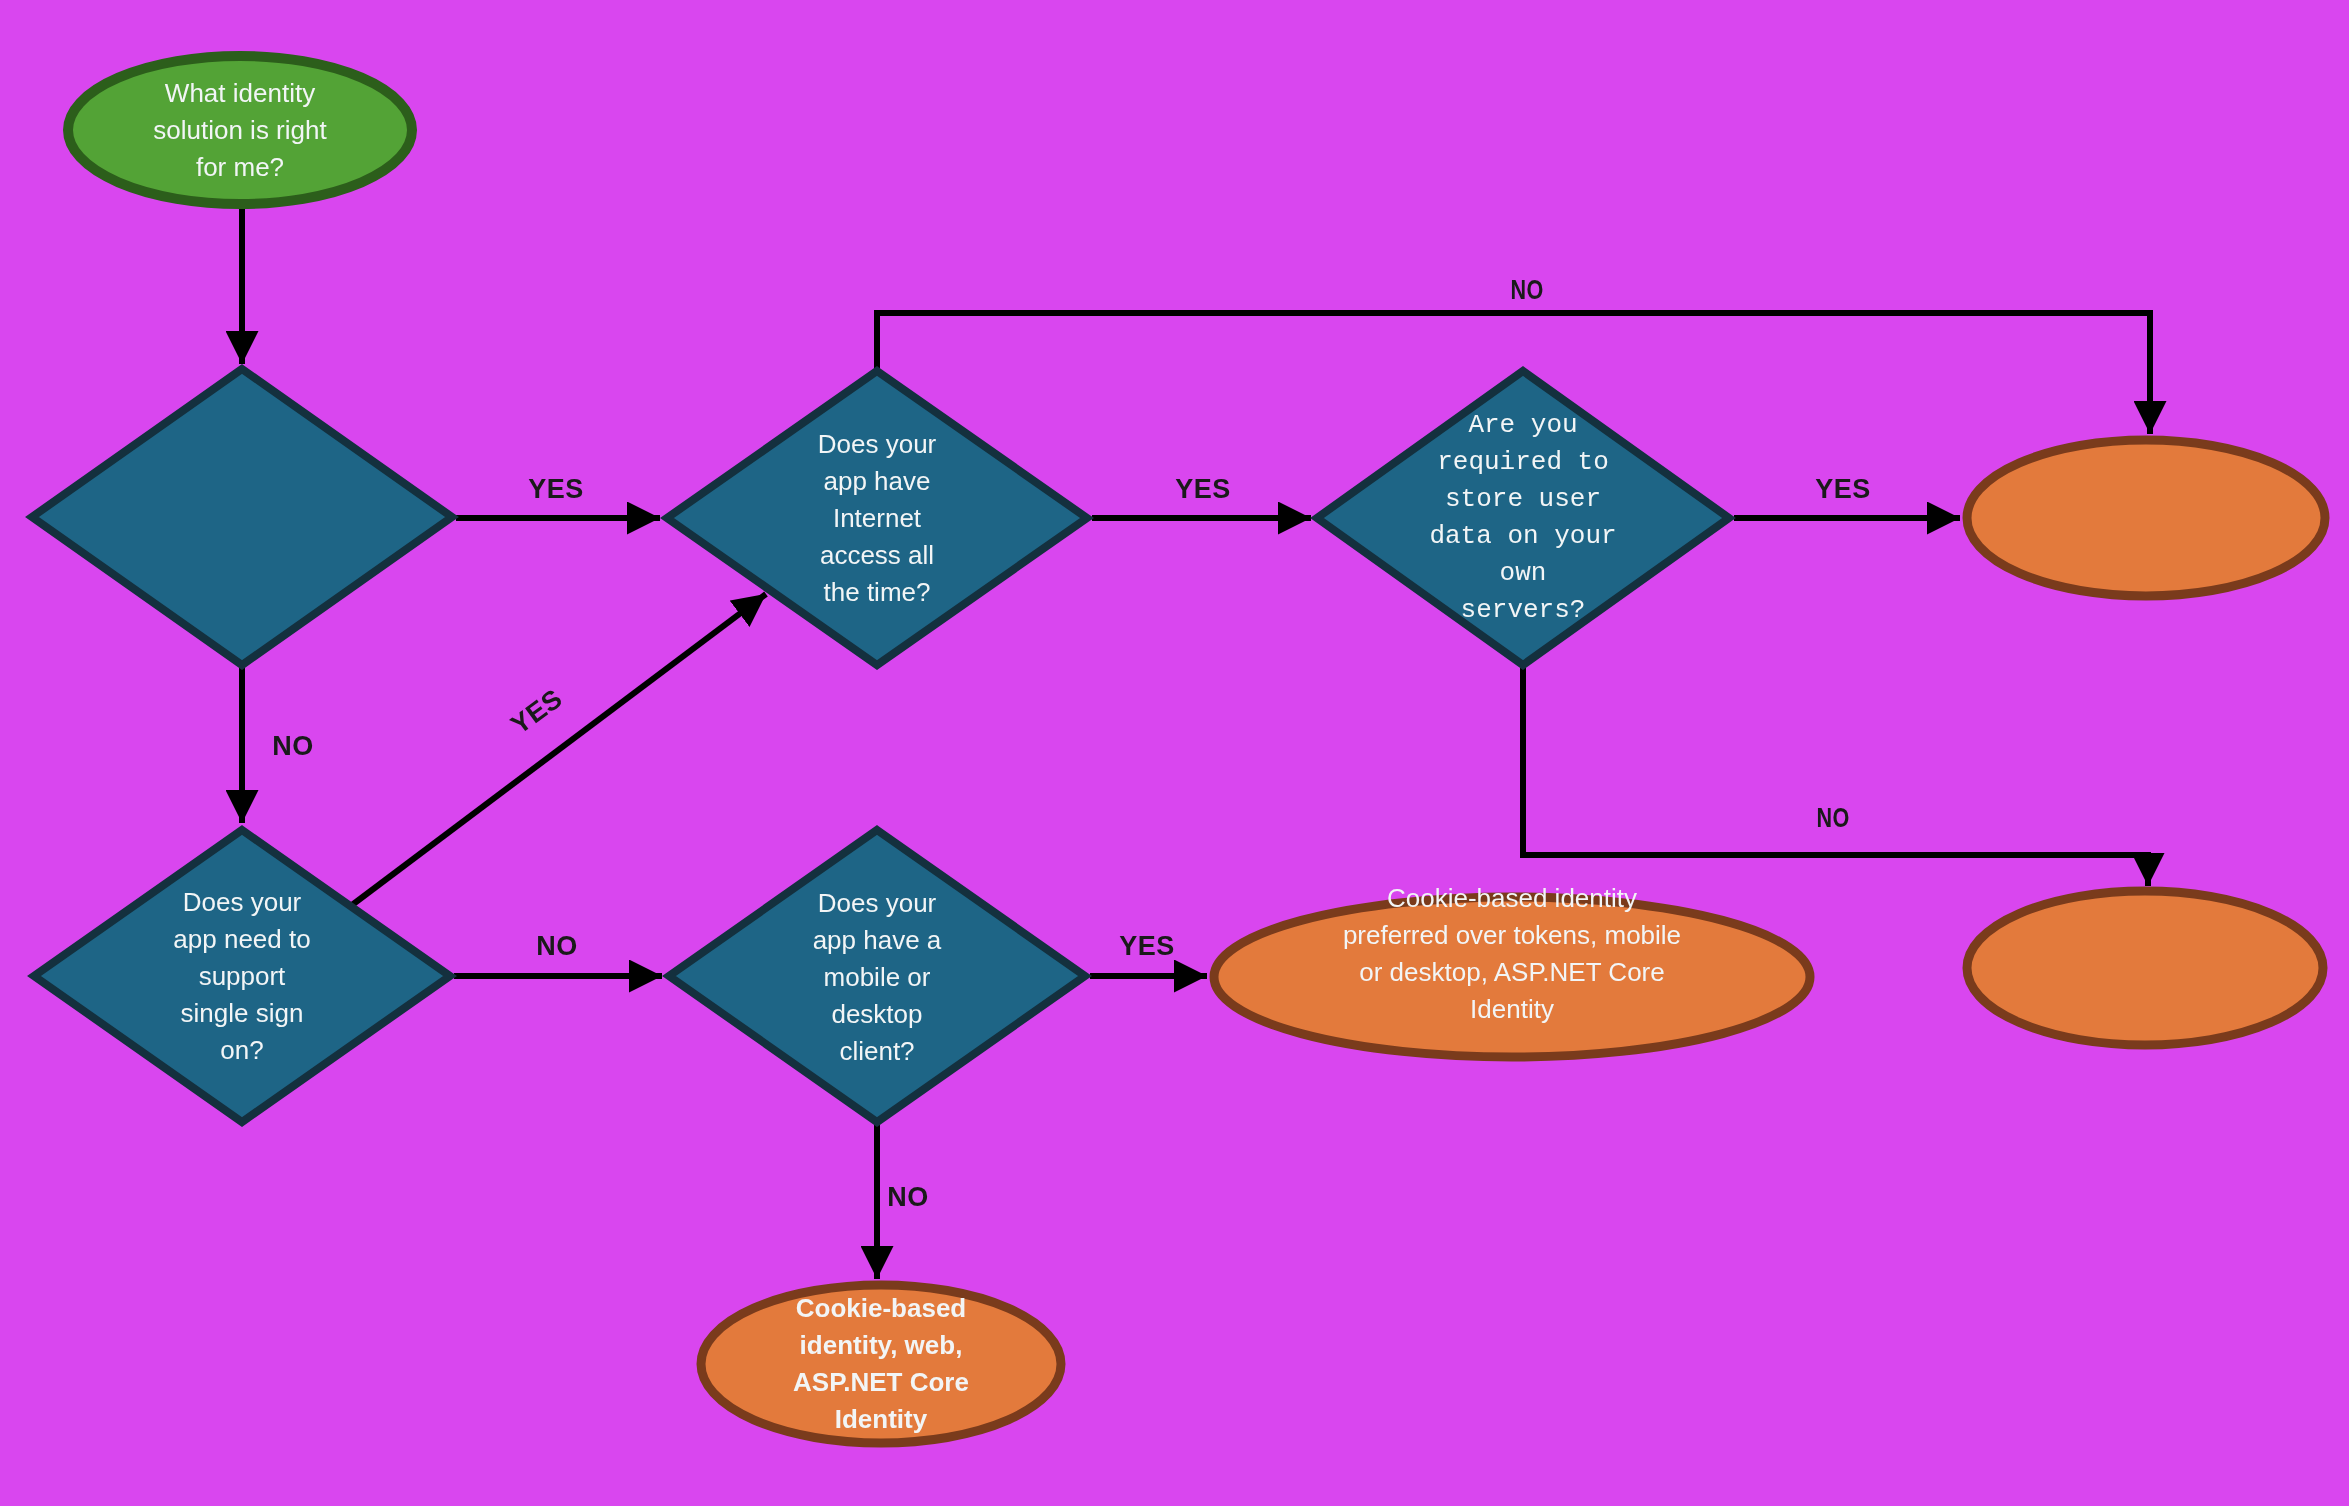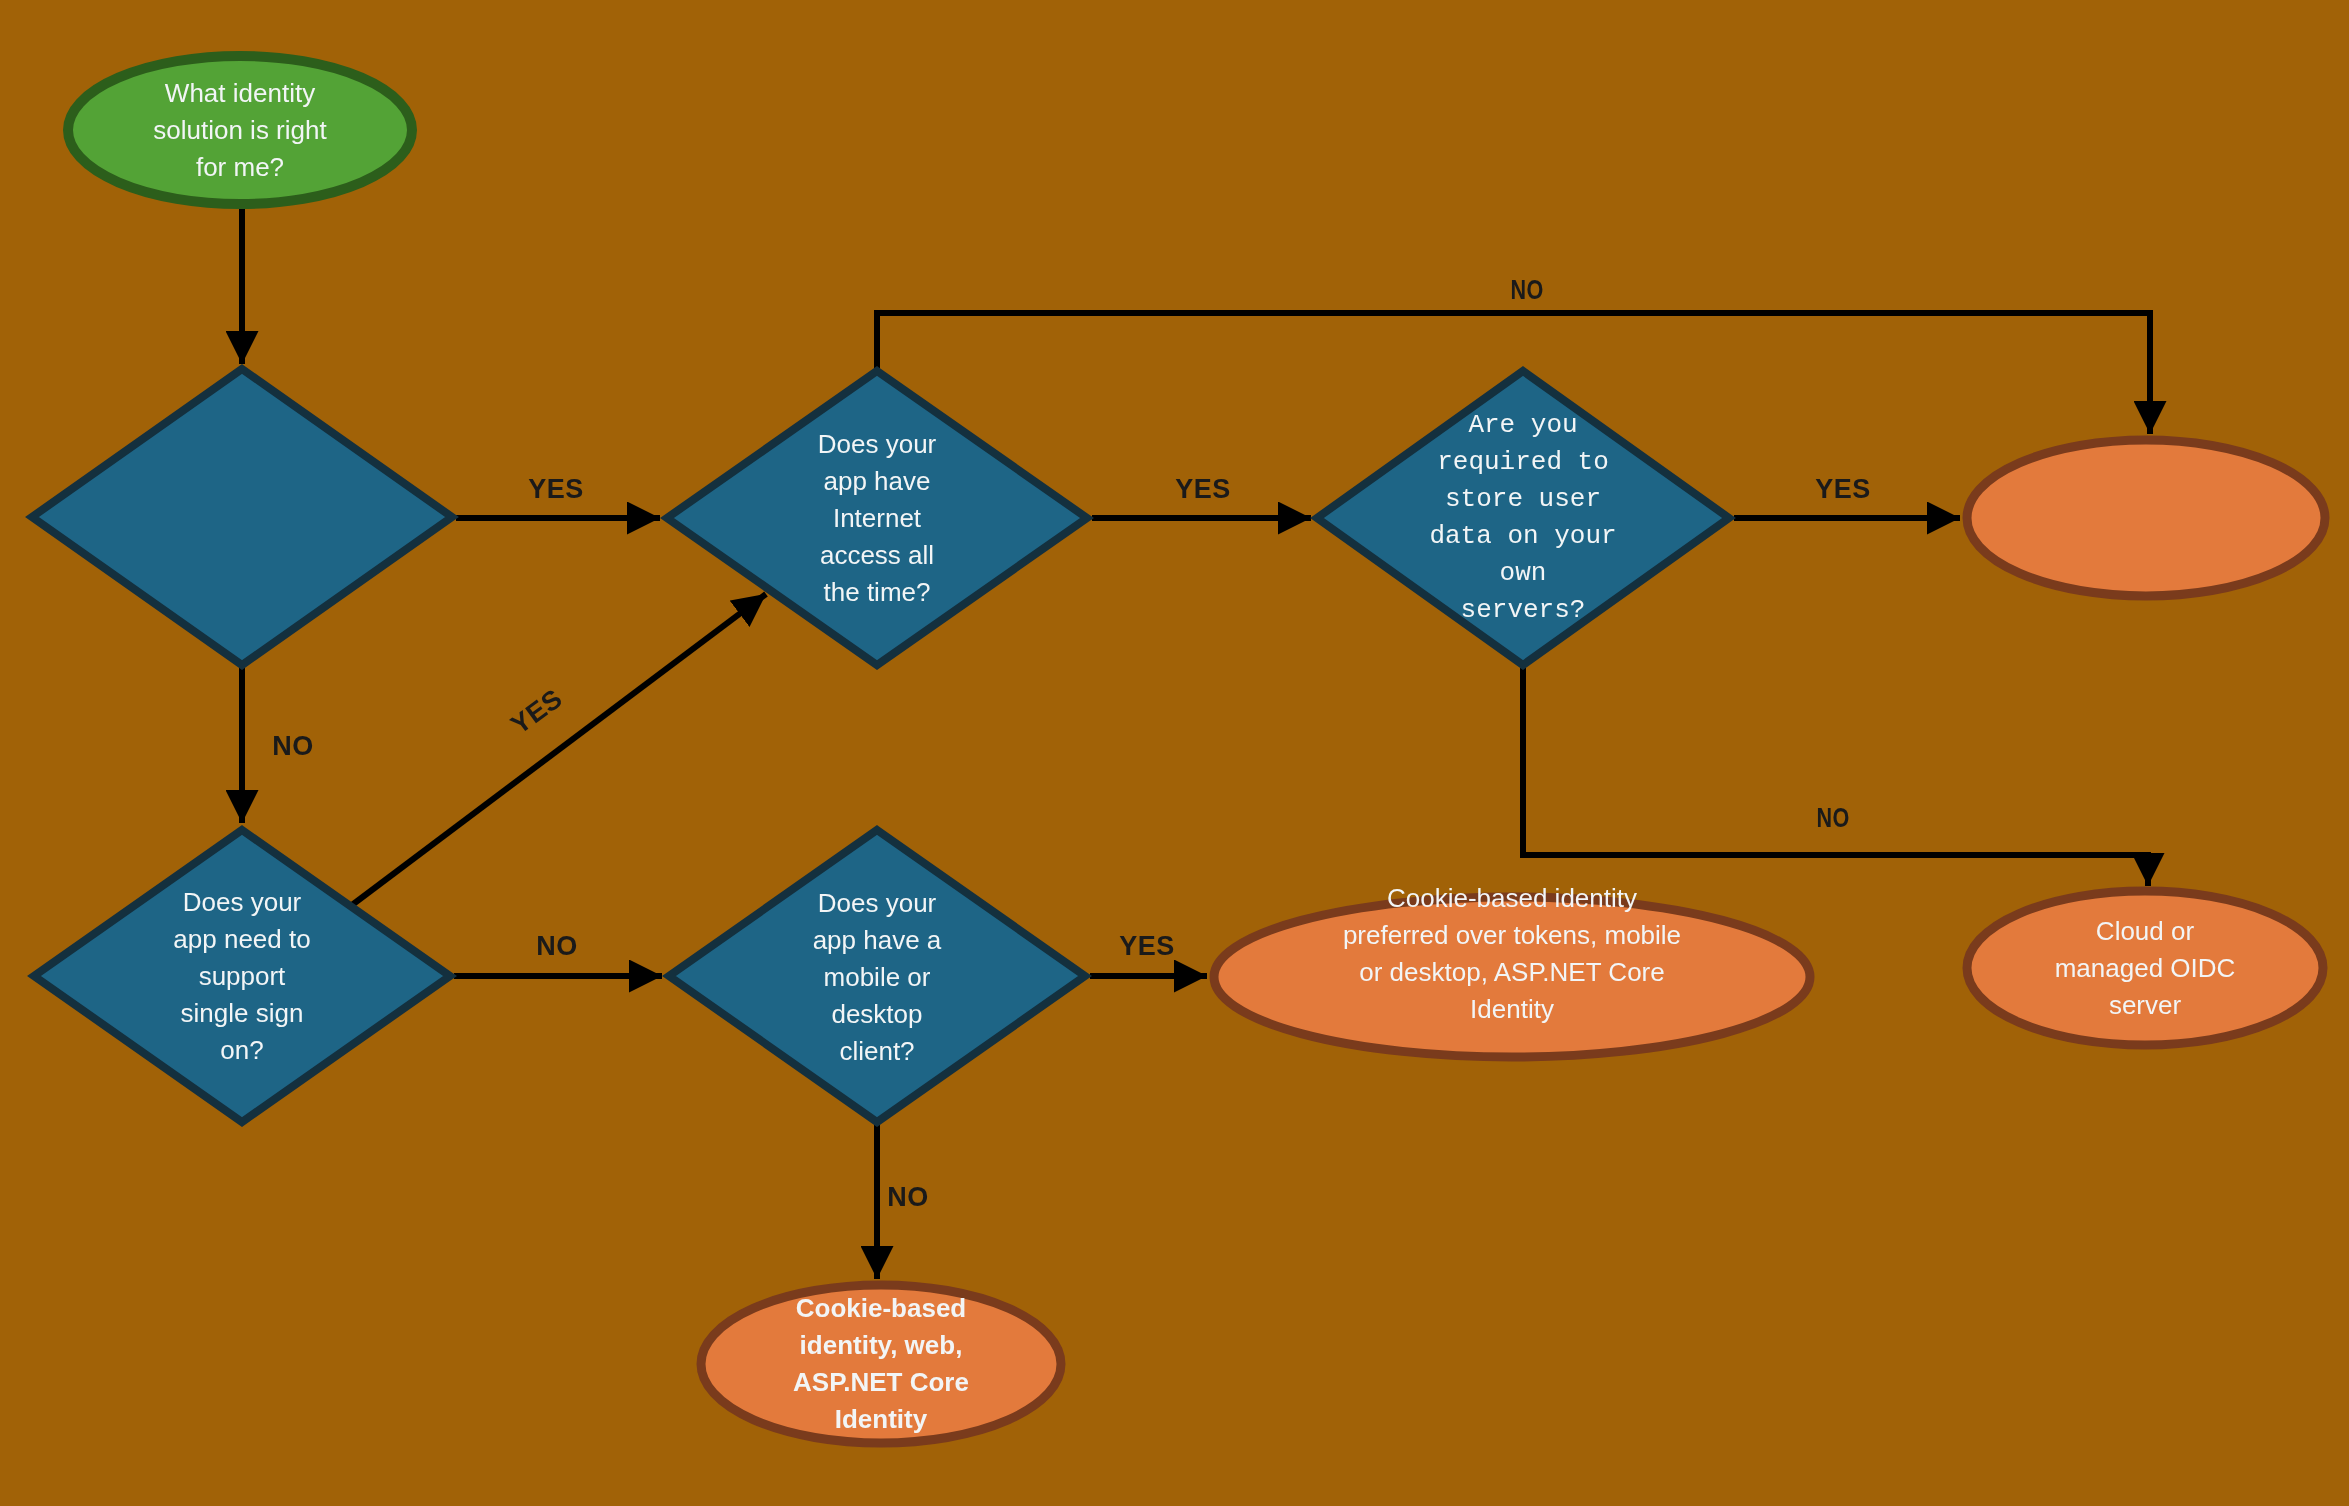--- a/index.html
+++ b/index.html
@@ -1,21 +1,21 @@
 <!DOCTYPE html>
 <html style="--decision-fill: #1E6586; --decision-border: #14303E; --start-fill: #53A336; --start-border: #2C5E1B; --result-fill: #E37A3C; --result-border: #7A3B1C; --arrow: #000000; --label-text: #1A1A1A; --node-text: #F2F5F6;"><head>
 <meta charset="utf-8">
 <style>
   html, body { margin: 0; padding: 0; background: #ffffff; }
   body { font-family: "Liberation Sans", sans-serif; }
   .stage {
     position: relative;
     width: 2349px;
     height: 1506px;
-    background: #a16207;
+    background: #d946ef;
     overflow: hidden;
   }
   svg.flow { position: absolute; left: 0; top: 0; }
 
   .decision        { fill: var(--decision-fill); stroke: var(--decision-border); stroke-width: 8; }
   .terminal-start  { fill: var(--start-fill);    stroke: var(--start-border);    stroke-width: 10; }
   .terminal-result { fill: var(--result-fill);   stroke: var(--result-border);   stroke-width: 9; }
   .edge            { fill: none; stroke: var(--arrow); stroke-width: 6; }
   #arrowhead path  { fill: var(--arrow); }
 
@@ -98,23 +98,20 @@
   <div class="node-label" style="left:242px; top:976px;">Does your
 app need to
 support
 single sign
 on?</div>
   <div class="node-label" style="left:877px; top:977px;">Does your
 app have a
 mobile or
 desktop
 client?</div>
-  <div class="node-label" style="left:2145px; top:968px;">Cloud or
-managed OIDC
-server</div>
   <div class="node-label wide" style="left:1512px; top:954px;">Cookie-based identity
 preferred over tokens, mobile
 or desktop, ASP.NET Core
 Identity</div>
   <div class="node-label" style="left:881px; top:1364px;font-weight:bold;">Cookie-based
 identity, web,
 ASP.NET Core
 Identity</div>
 
   <div class="edge-label" style="left:556px; top:489px;">YES</div>

